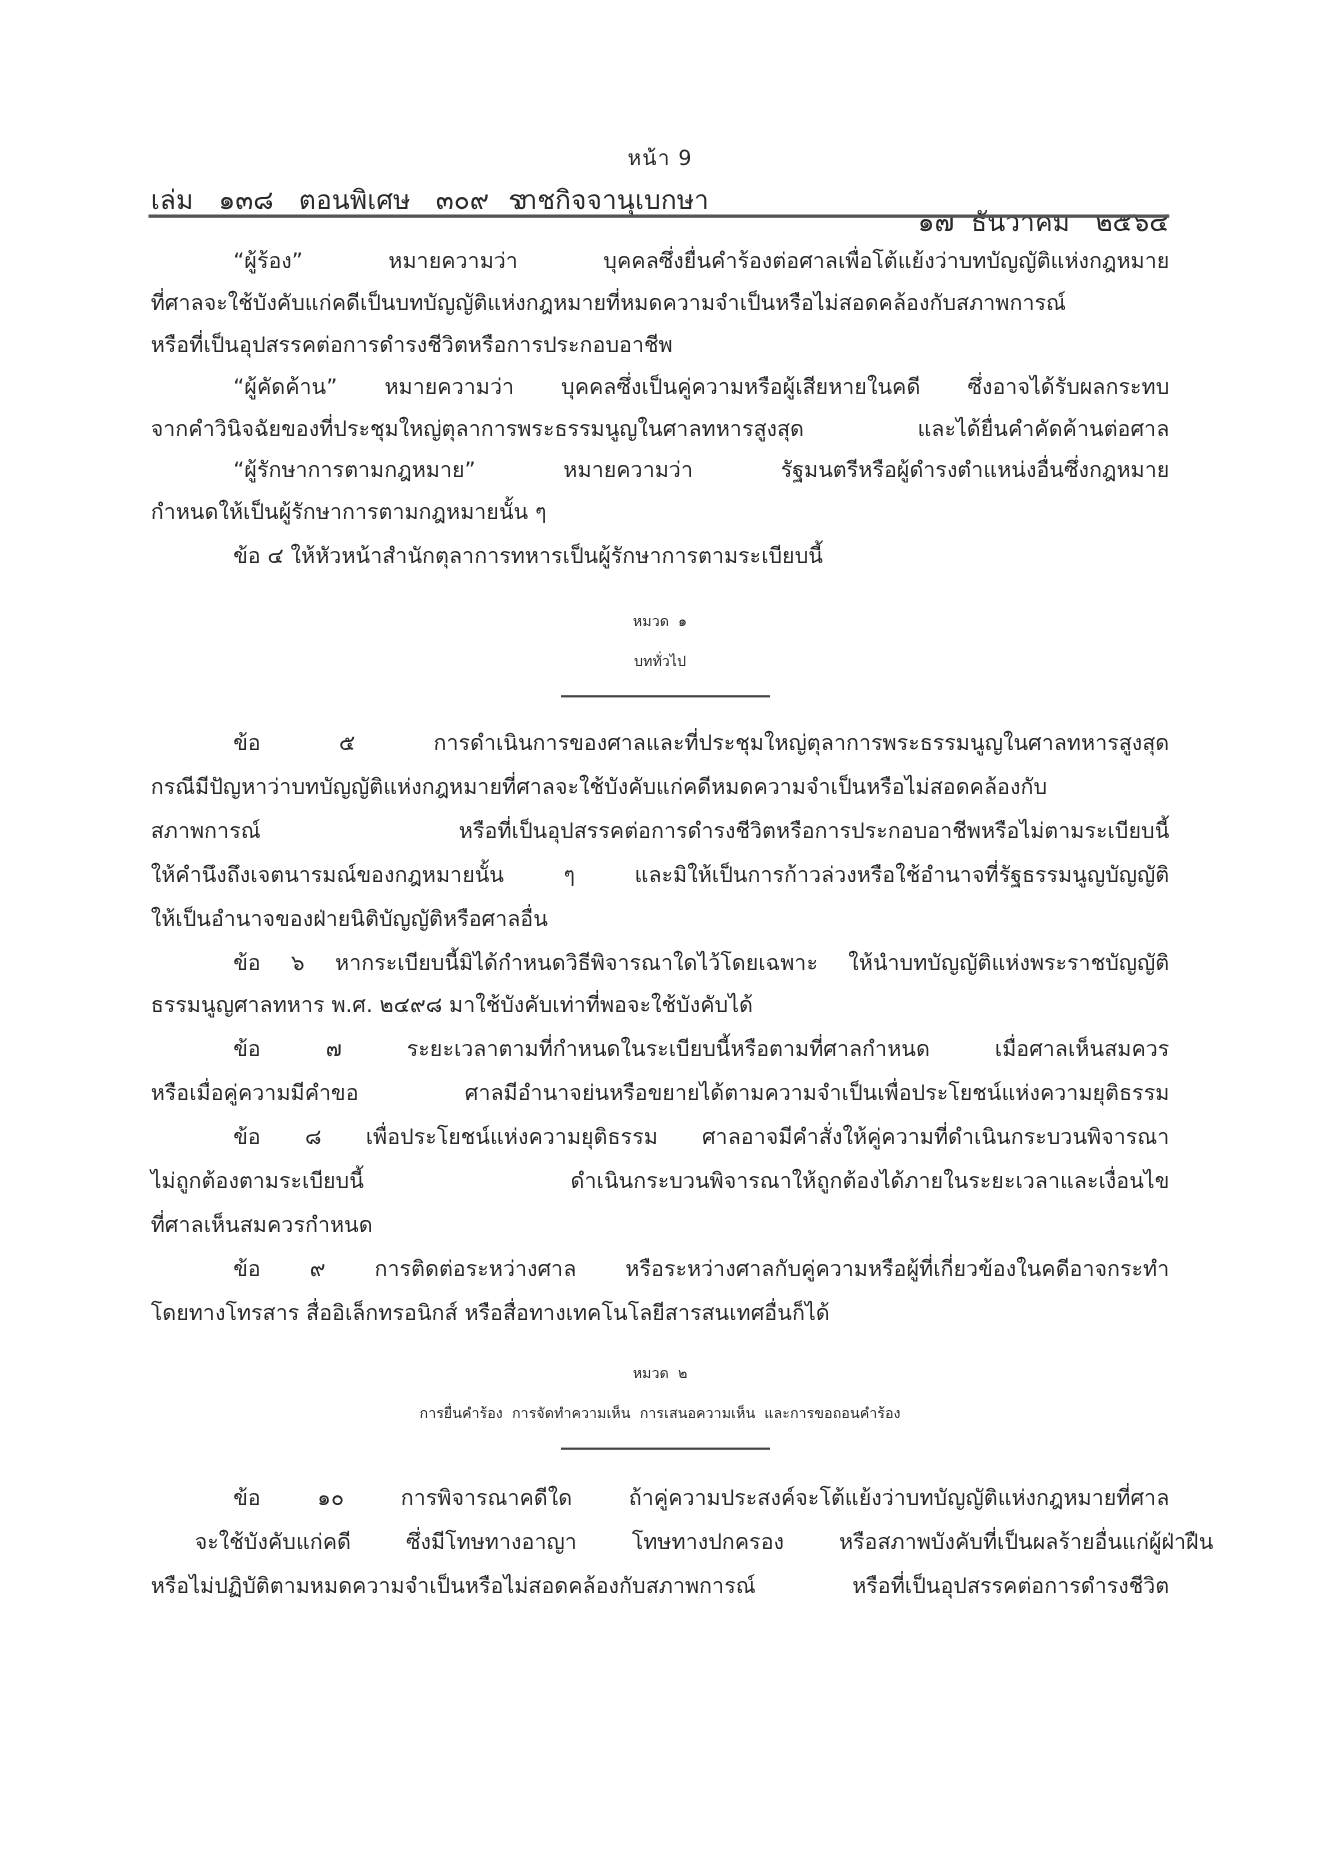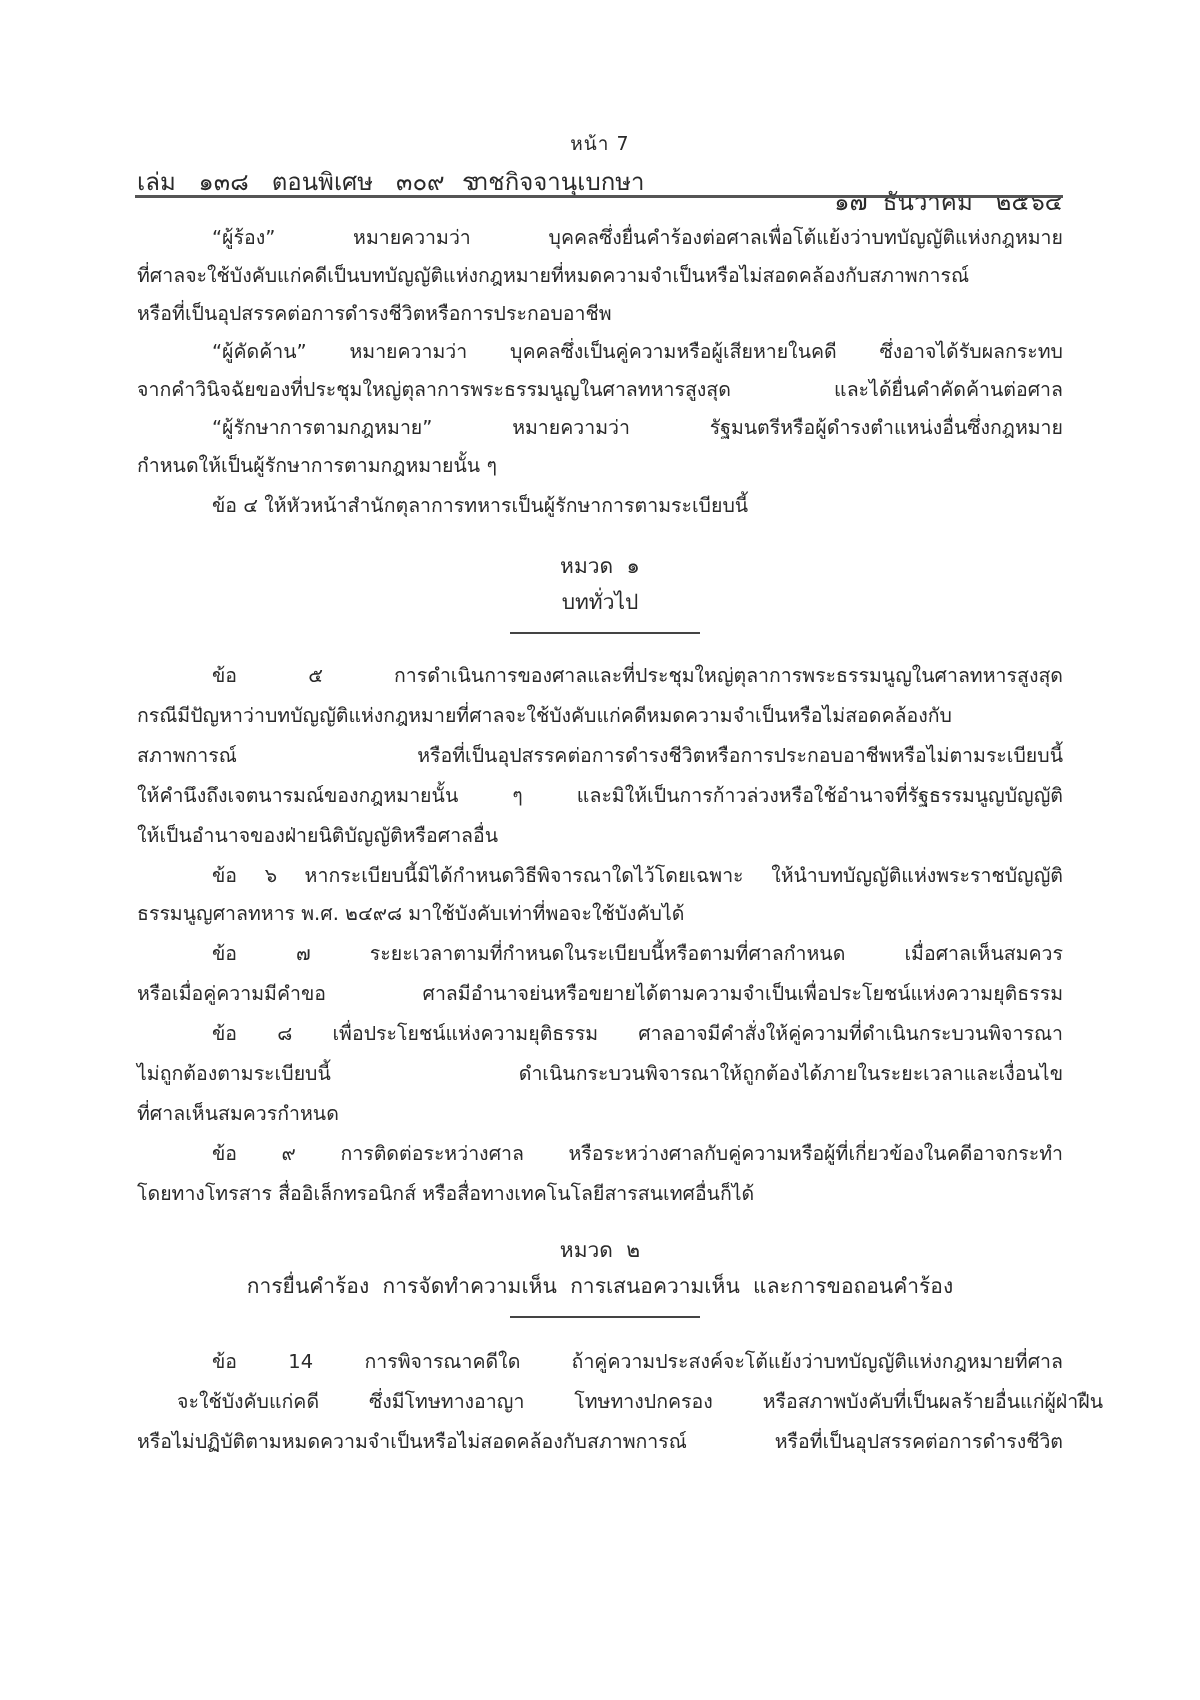--- a/index.html
+++ b/index.html
@@ -8,30 +8,30 @@
   .page { position: absolute; left: 0; top: 0; width: 1200px; height: 1700px; }
   .page-number { position: absolute; top: 128px; left: 0; width: 1200px; text-align: center;
                  font-size: 19px; letter-spacing: 1px; }
   .header-row { position: absolute; top: 162px; left: 137px; width: 926px; height: 28px; font-size: 24px; }
   .header-row span { position: absolute; white-space: pre; }
   .header-rule { position: absolute; top: 195px; left: 135px; width: 928px; height: 3px; background: #555; }
   .line { position: absolute; left: 137px; width: 926px; font-size: 19.5px; white-space: nowrap;
           line-height: 28px; height: 28px; text-align: justify; text-align-last: justify; }
   .line.indent { left: 212px; width: 851px; }
   .line.last { text-align-last: left; }
-  .center { position: absolute; left: 0; width: 1200px; text-align: center; font-size: 21px;
+  .center { position: absolute; left: 0; width: 1200px; text-align: center; font-size: 13px;
             line-height: 28px; white-space: pre; }
   .rule { position: absolute; height: 2px; background: #444; }
 </style>
 </head>
 <body>
 
 <div class="page">
 
-  <div class="page-number">หน้า   7</div>
+  <div class="page-number">หน้า   9</div>
 
   <div class="header-row">
     <span style="left:0;">เล่ม   ๑๓๘   ตอนพิเศษ   ๓๐๙   ง</span>
     <span style="left:325px;">ราชกิจจานุเบกษา</span>
     <span style="right:0;margin-top:20px;">๑๗  ธันวาคม   ๒๕๖๔</span>
   </div>
   <div class="header-rule"></div>
 
   <div class="line indent" style="top:224px;">“ผู้ร้อง”  หมายความว่า  บุคคลซึ่งยื่นคำร้องต่อศาลเพื่อโต้แย้งว่าบทบัญญัติแห่งกฎหมาย</div>
   <div class="line" style="top:262px;">ที่ศาลจะใช้บังคับแก่คดีเป็นบทบัญญัติแห่งกฎหมายที่หมดความจำเป็นหรือไม่สอดคล้องกับสภาพการณ์</div>
@@ -58,17 +58,17 @@
   <div class="line indent" style="top:1020px;">ข้อ  ๘  เพื่อประโยชน์แห่งความยุติธรรม  ศาลอาจมีคำสั่งให้คู่ความที่ดำเนินกระบวนพิจารณา</div>
   <div class="line" style="top:1060px;">ไม่ถูกต้องตามระเบียบนี้  ดำเนินกระบวนพิจารณาให้ถูกต้องได้ภายในระยะเวลาและเงื่อนไข</div>
   <div class="line last" style="top:1100px;">ที่ศาลเห็นสมควรกำหนด</div>
   <div class="line indent" style="top:1140px;">ข้อ  ๙  การติดต่อระหว่างศาล  หรือระหว่างศาลกับคู่ความหรือผู้ที่เกี่ยวข้องในคดีอาจกระทำ</div>
   <div class="line last" style="top:1180px;">โดยทางโทรสาร  สื่ออิเล็กทรอนิกส์  หรือสื่อทางเทคโนโลยีสารสนเทศอื่นก็ได้</div>
 
   <div class="center" style="top:1236px;">หมวด  ๒</div>
   <div class="center" style="top:1272px;">การยื่นคำร้อง  การจัดทำความเห็น  การเสนอความเห็น  และการขอถอนคำร้อง</div>
   <div class="rule" style="top:1316px; left:510px; width:190px;"></div>
 
-  <div class="line indent" style="top:1348px;">ข้อ  14 การพิจารณาคดีใด  ถ้าคู่ความประสงค์จะโต้แย้งว่าบทบัญญัติแห่งกฎหมายที่ศาล</div>
+  <div class="line indent" style="top:1348px;">ข้อ  ๑๐ การพิจารณาคดีใด  ถ้าคู่ความประสงค์จะโต้แย้งว่าบทบัญญัติแห่งกฎหมายที่ศาล</div>
   <div class="line" style="top:1388px;margin-left:40px;">จะใช้บังคับแก่คดี  ซึ่งมีโทษทางอาญา  โทษทางปกครอง  หรือสภาพบังคับที่เป็นผลร้ายอื่นแก่ผู้ฝ่าฝืน</div>
   <div class="line" style="top:1428px;">หรือไม่ปฏิบัติตามหมดความจำเป็นหรือไม่สอดคล้องกับสภาพการณ์  หรือที่เป็นอุปสรรคต่อการดำรงชีวิต</div>
 
 </div>
 
 </body></html>

